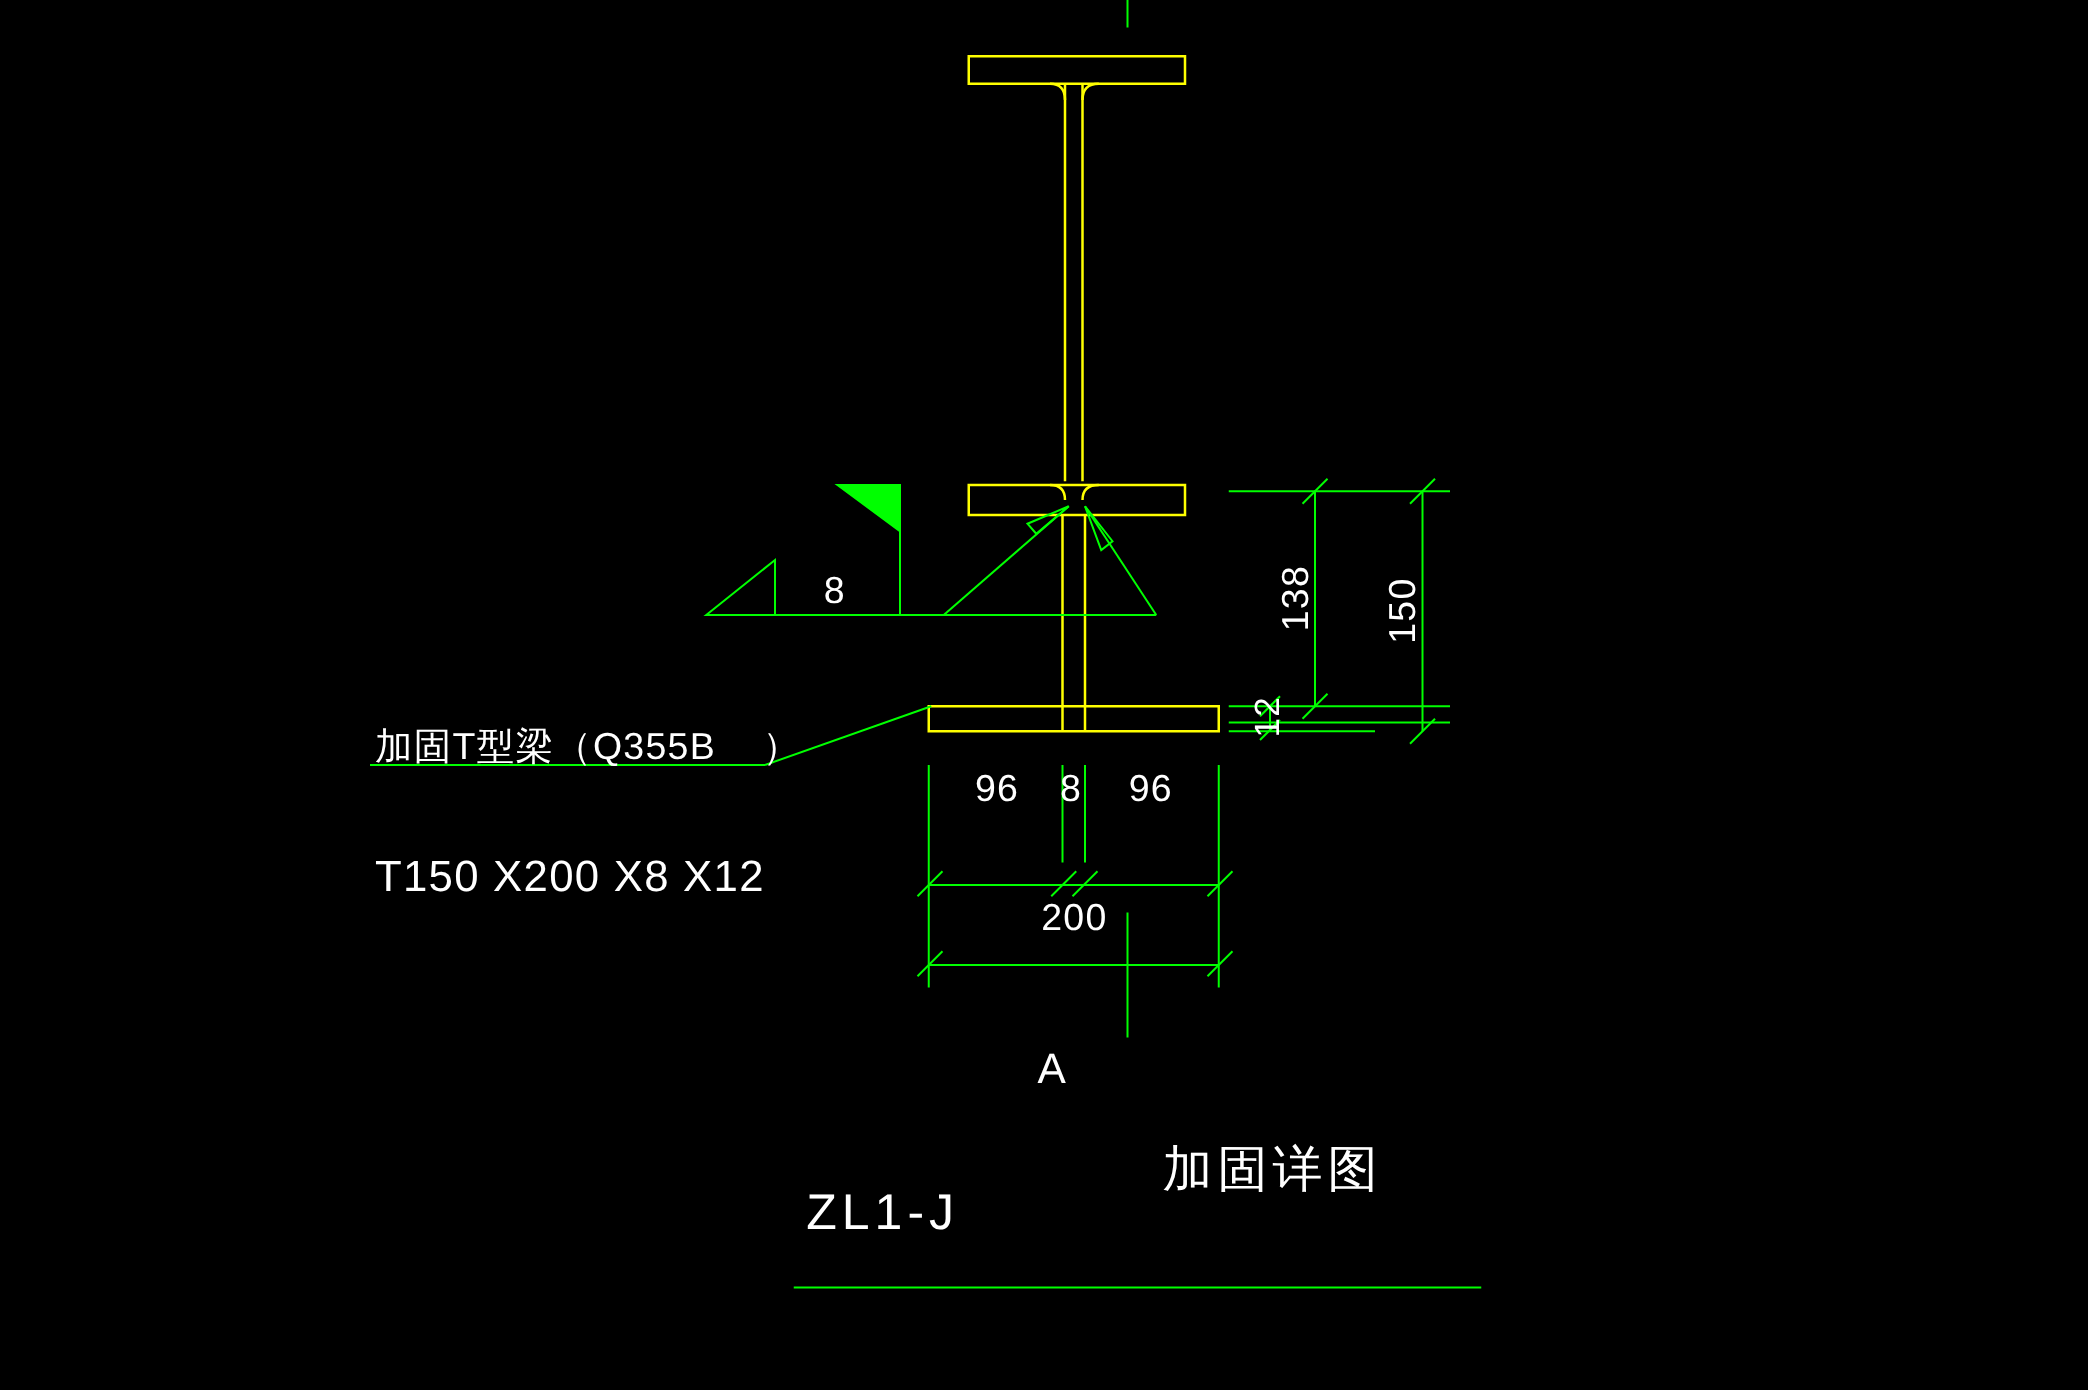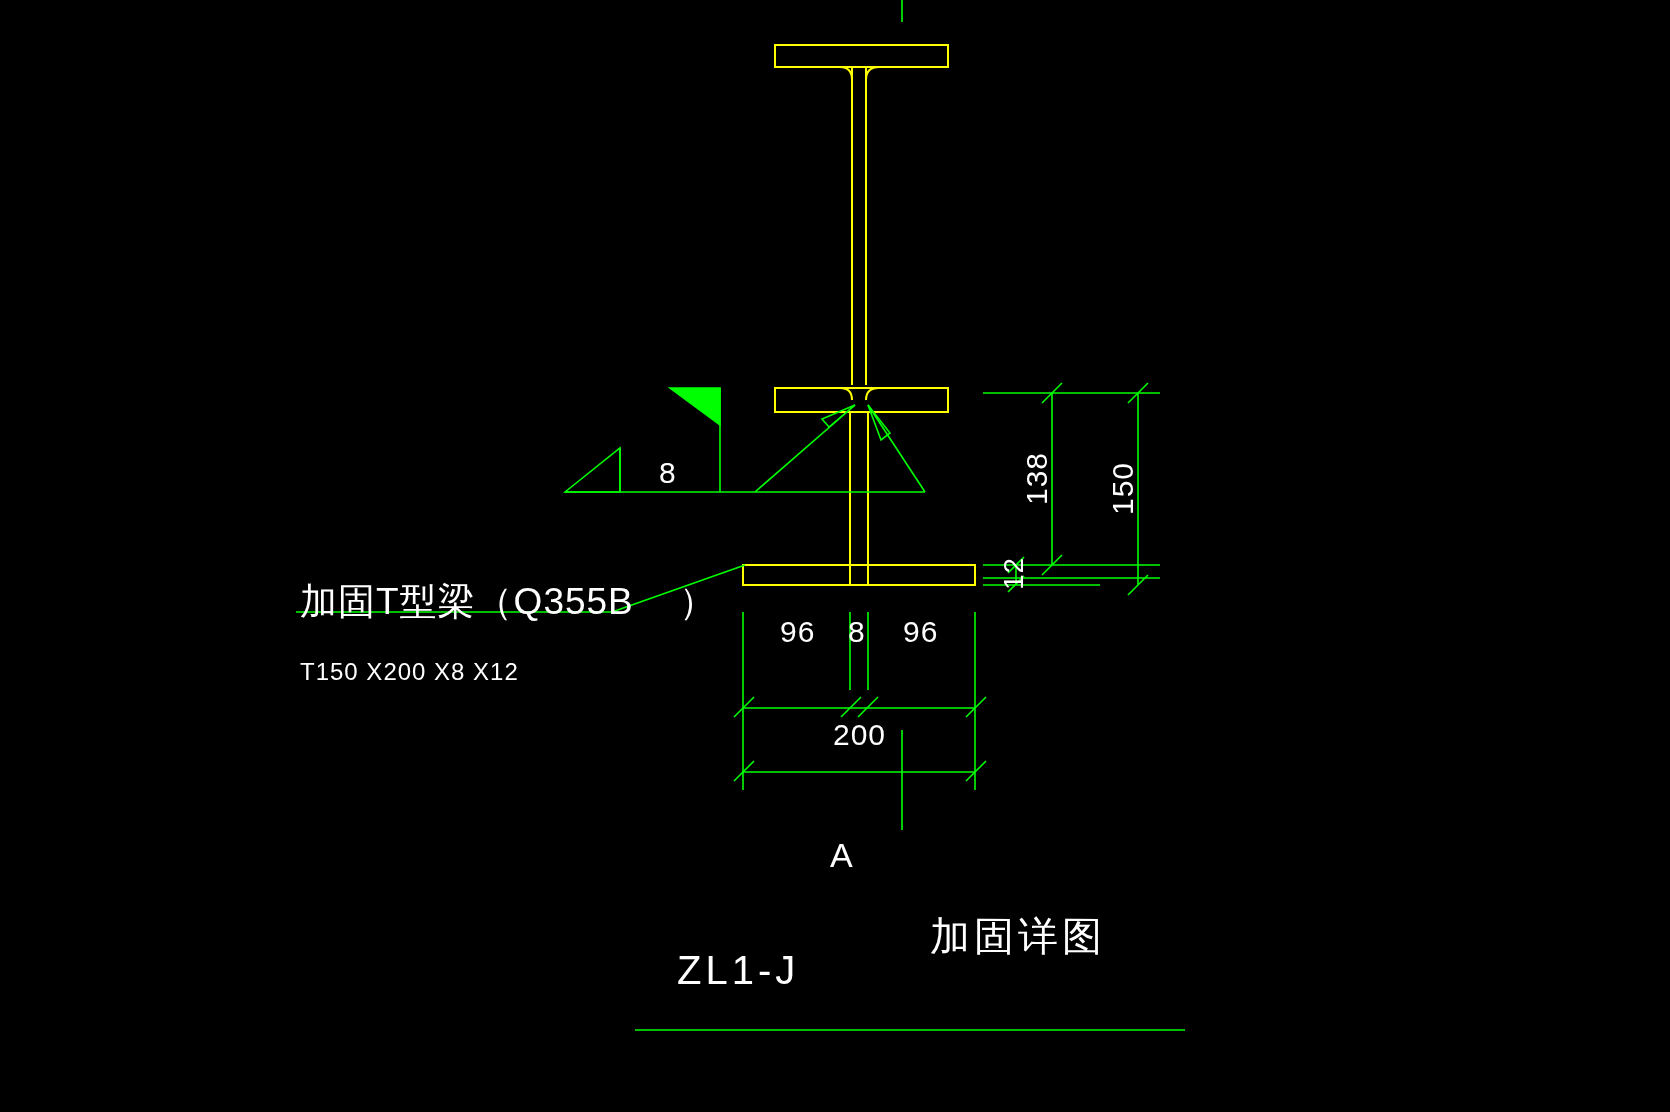--- a/index.html
+++ b/index.html
@@ -95,30 +95,30 @@
       <path d="M966,781 L986,761"></path>
 
       <path d="M902,730 L902,830"></path>
 
       <path d="M635,1030 L1185,1030"></path>
     </g>
   </svg>
 
   <div class="txt" style="left:659px;top:458px;font-size:30px;">8</div>
 
-  <div class="txt" style="left:300px;top:583px;font-size:37px;">加固T型梁（Q355B    ）</div>
-  <div class="txt" style="left:300px;top:660px;font-size:24px;">T150 X200 X8 X12</div>
+  <div class="txt" style="left:300px;top:583px;font-size:30px;">加固T型梁（Q355B    ）</div>
+  <div class="txt" style="left:300px;top:684px;font-size:35px;">T150 X200 X8 X12</div>
 
   <div class="txt rot90" style="left:1022px;top:505px;font-size:30px;">138</div>
   <div class="txt rot90" style="left:1108px;top:515px;font-size:30px;">150</div>
   <div class="txt rot90" style="left:1000px;top:590px;font-size:28px;">12</div>
 
   <div class="txt" style="left:780px;top:617px;font-size:30px;">96</div>
   <div class="txt" style="left:848px;top:617px;font-size:30px;">8</div>
   <div class="txt" style="left:903px;top:617px;font-size:30px;">96</div>
   <div class="txt" style="left:833px;top:720px;font-size:30px;text-align:right;">200</div>
 
   <div class="txt" style="left:830px;top:838px;font-size:34px;">A</div>
 
-  <div class="txt big" style="left:645px;top:950px;margin-left:32px;">ZL1-J</div>
+  <div class="txt big" style="left:645px;top:950px;">ZL1-J</div>
   <div class="txt big" style="left:930px;top:916px;">加固详图</div>
 
 </div>
 
 </body></html>

